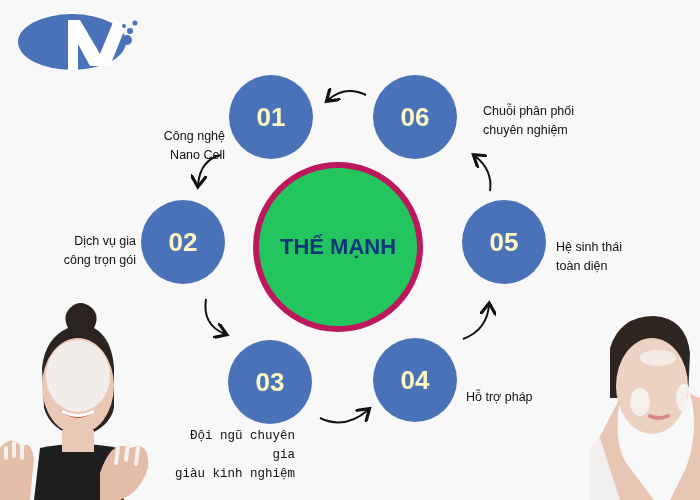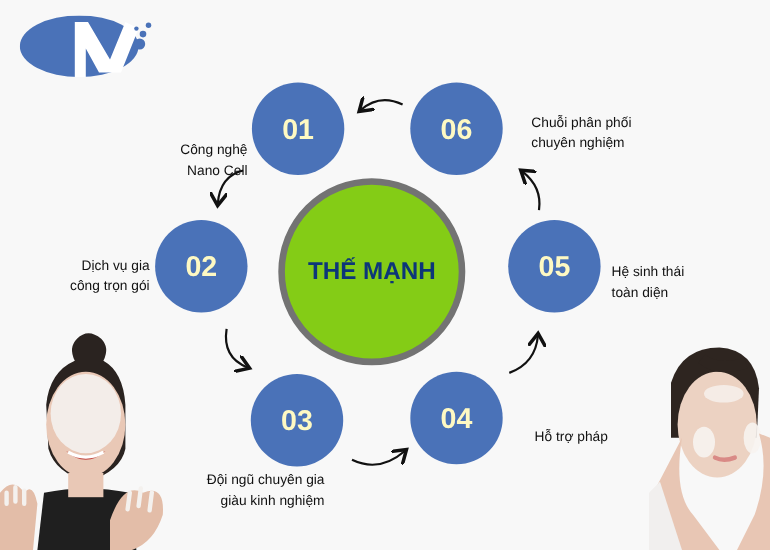--- a/index.html
+++ b/index.html
@@ -14,21 +14,21 @@
     position: absolute; left: 2px; top: 60px; font-size: 23px; color: #4a72b8;
     font-family: "Liberation Sans", sans-serif; letter-spacing: 0.2px;
   }
   .node {
     position: absolute; width: 84px; height: 84px; border-radius: 50%;
     background: #4a72b8; color: #fef9c3; font-weight: bold; font-size: 26px;
     display: flex; align-items: center; justify-content: center;
   }
   .center {
     position: absolute; left: 253px; top: 162px; width: 170px; height: 170px;
-    border-radius: 50%; background: #84cc16; border: 6px solid #737373;
+    border-radius: 50%; background: #22c55e; border: 6px solid #be185d;
     box-sizing: border-box; display: flex; align-items: center; justify-content: center;
     color: #0c3679; font-weight: bold; font-size: 22px;
   }
   .label { position: absolute; font-size: 12.5px; color: #111; line-height: 19px; }
   .right-align { text-align: right; }
   svg.arrows { position: absolute; left: 0; top: 0; }
 </style>
 </head>
 <body>
 
@@ -87,25 +87,25 @@
 </div>
 
 <div class="label right-align" style="left:118px; top:127px; width:107px;">
   <div>Công nghệ</div>
   <div>Nano Cell</div>
 </div>
 <div class="label right-align" style="left:40px; top:232px; width:96px;">
   <div>Dịch vụ gia</div>
   <div>công trọn gói</div>
 </div>
-<div class="label right-align" style="left:170px; top:427px; width:125px;">
+<div class="label right-align" style="left:170px; top:427px; width:125px;font-family:Liberation Mono, monospace;">
   <div>Đội ngũ chuyên gia</div>
   <div>giàu kinh nghiệm</div>
 </div>
-<div class="label" style="left:466px; top:388px; width:110px;margin-left:20px;">
+<div class="label" style="left:466px; top:388px; width:110px;">
   <div>Hỗ trợ pháp</div>
 </div>
 <div class="label" style="left:556px; top:238px; width:110px;">
   <div>Hệ sinh thái</div>
   <div>toàn diện</div>
 </div>
 <div class="label" style="left:483px; top:102px; width:120px;">
   <div>Chuỗi phân phối</div>
   <div>chuyên nghiệm</div>
 </div>

